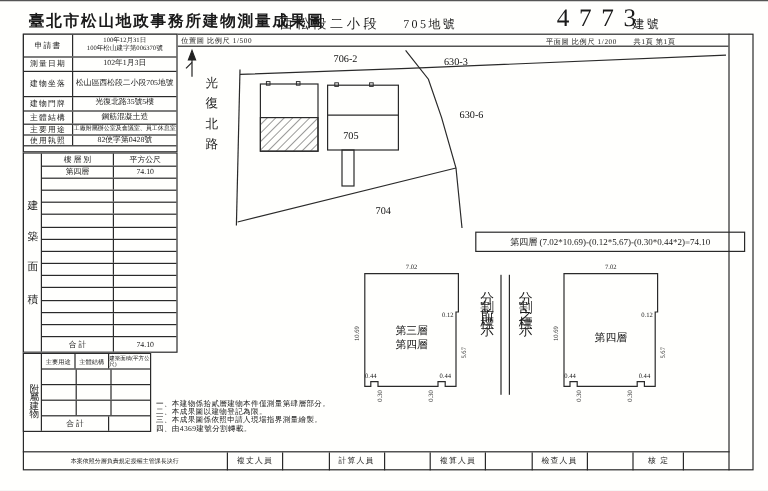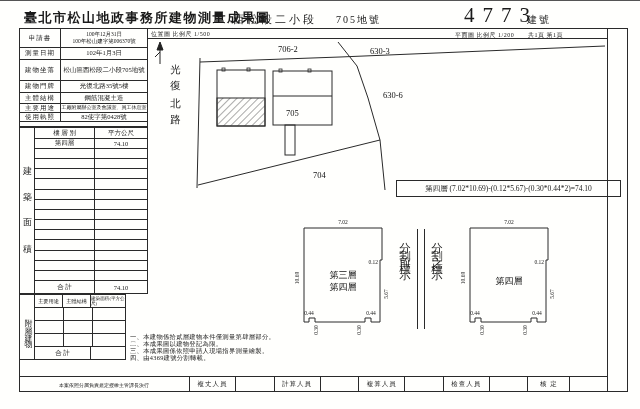--- a/index.html
+++ b/index.html
@@ -240,21 +240,21 @@
 
     <text x="130" y="14" class="plabel">706-2</text>
     <text x="222" y="16" class="plabel">630-3</text>
     <text x="235" y="60" class="plabel">630-6</text>
     <text x="138" y="78" class="plabel">705</text>
     <text x="165" y="140" class="plabel">704</text>
   </svg>
 
   <div class="abs road" style="left:168px;top:55px;">光復北路</div>
 
-  <div class="box formula" style="left:396px;top:180px;width:225px;height:17px;">第四層 (7.02*10.69)-(0.12*5.67)-(0.30*0.44*2)=74.10</div>
+  <div class="box formula" style="left:396px;top:193px;width:225px;height:17px;">第四層 (7.02*10.69)-(0.12*5.67)-(0.30*0.44*2)=74.10</div>
 
   <svg style="left:292px;top:212px;" width="100" height="128" viewBox="0 0 100 128">
     <path d="M12,16 H90 V48 H88 V110 H79 V106 H73 V110 H23 V106 H17 V110 H12 Z" fill="none" stroke="#2a2a2a" stroke-width="1"></path>
     <text x="51" y="12" text-anchor="middle" class="dim">7.02</text>
     <text x="7" y="66" text-anchor="middle" class="dim" transform="rotate(-90 7 66)">10.69</text>
     <text x="86" y="52" text-anchor="end" class="dim">0.12</text>
     <text x="96" y="82" text-anchor="middle" class="dim" transform="rotate(-90 96 82)">5.67</text>
     <text x="17" y="103" text-anchor="middle" class="dim">0.44</text>
     <text x="26" y="118" text-anchor="middle" class="dim" transform="rotate(-90 26 118)">0.30</text>
     <text x="79" y="103" text-anchor="middle" class="dim">0.44</text>

